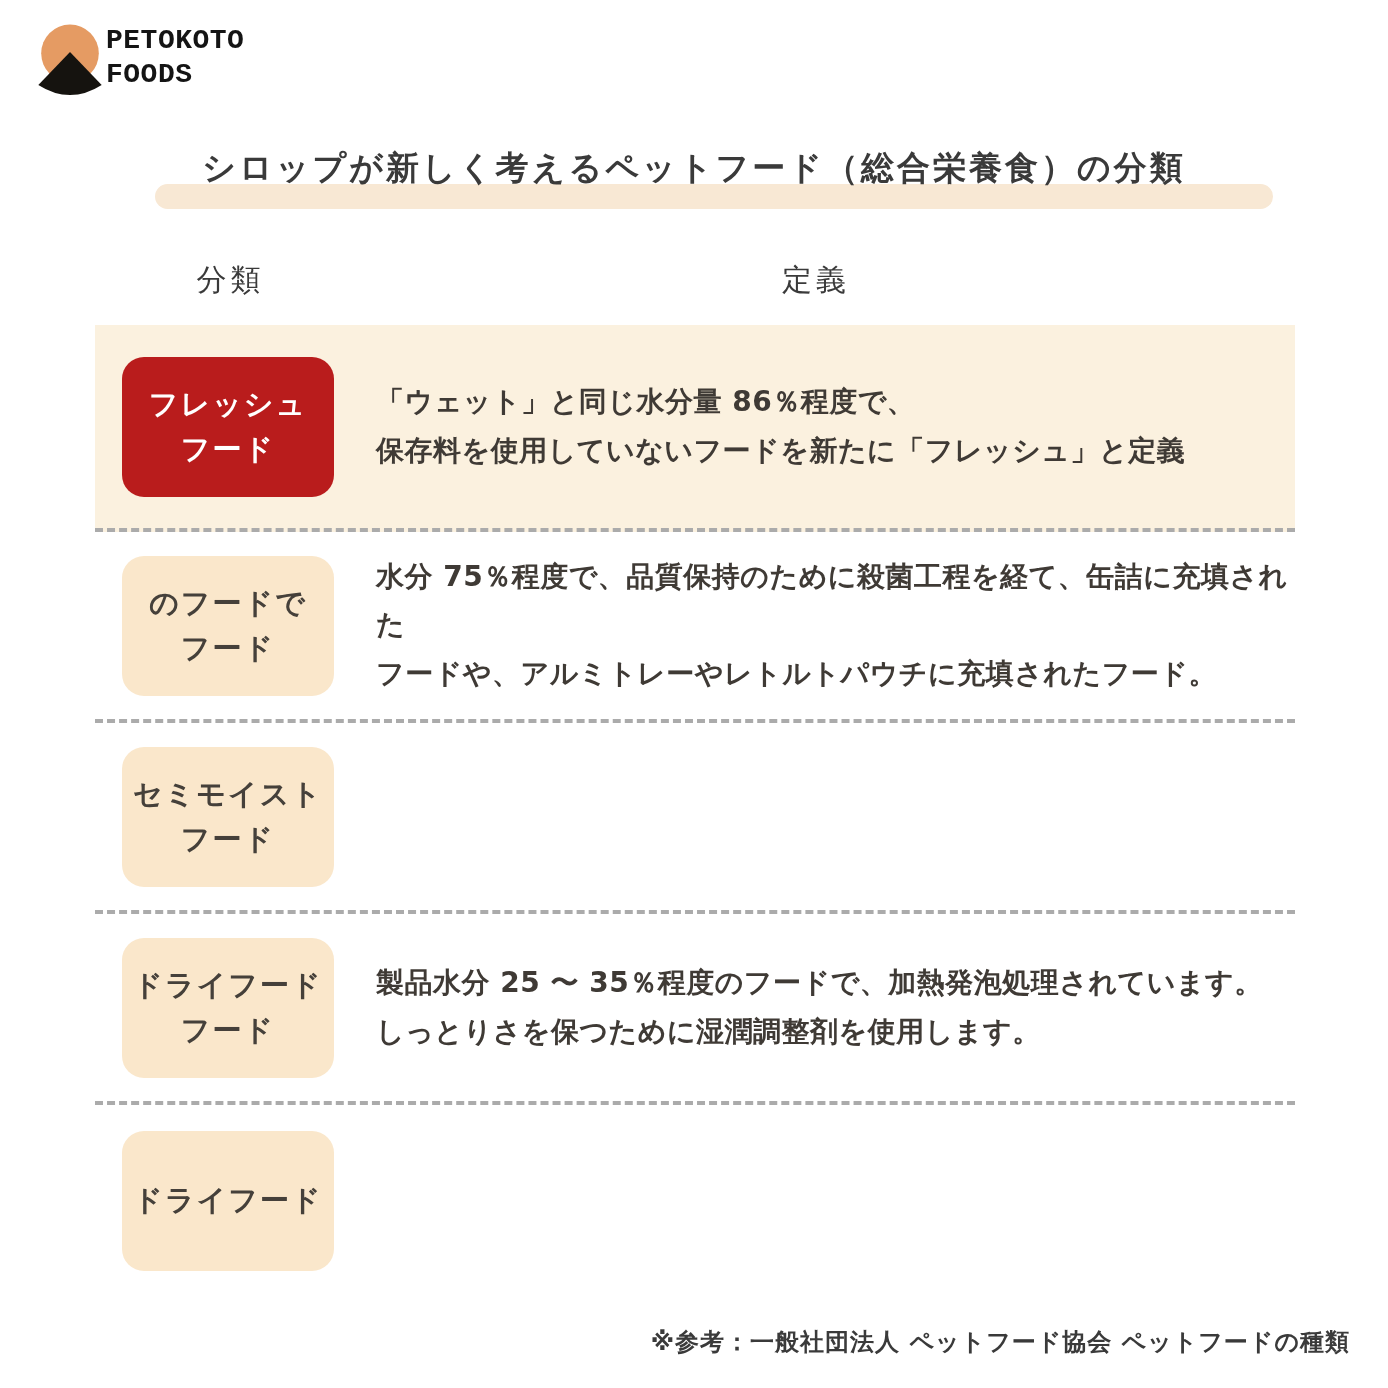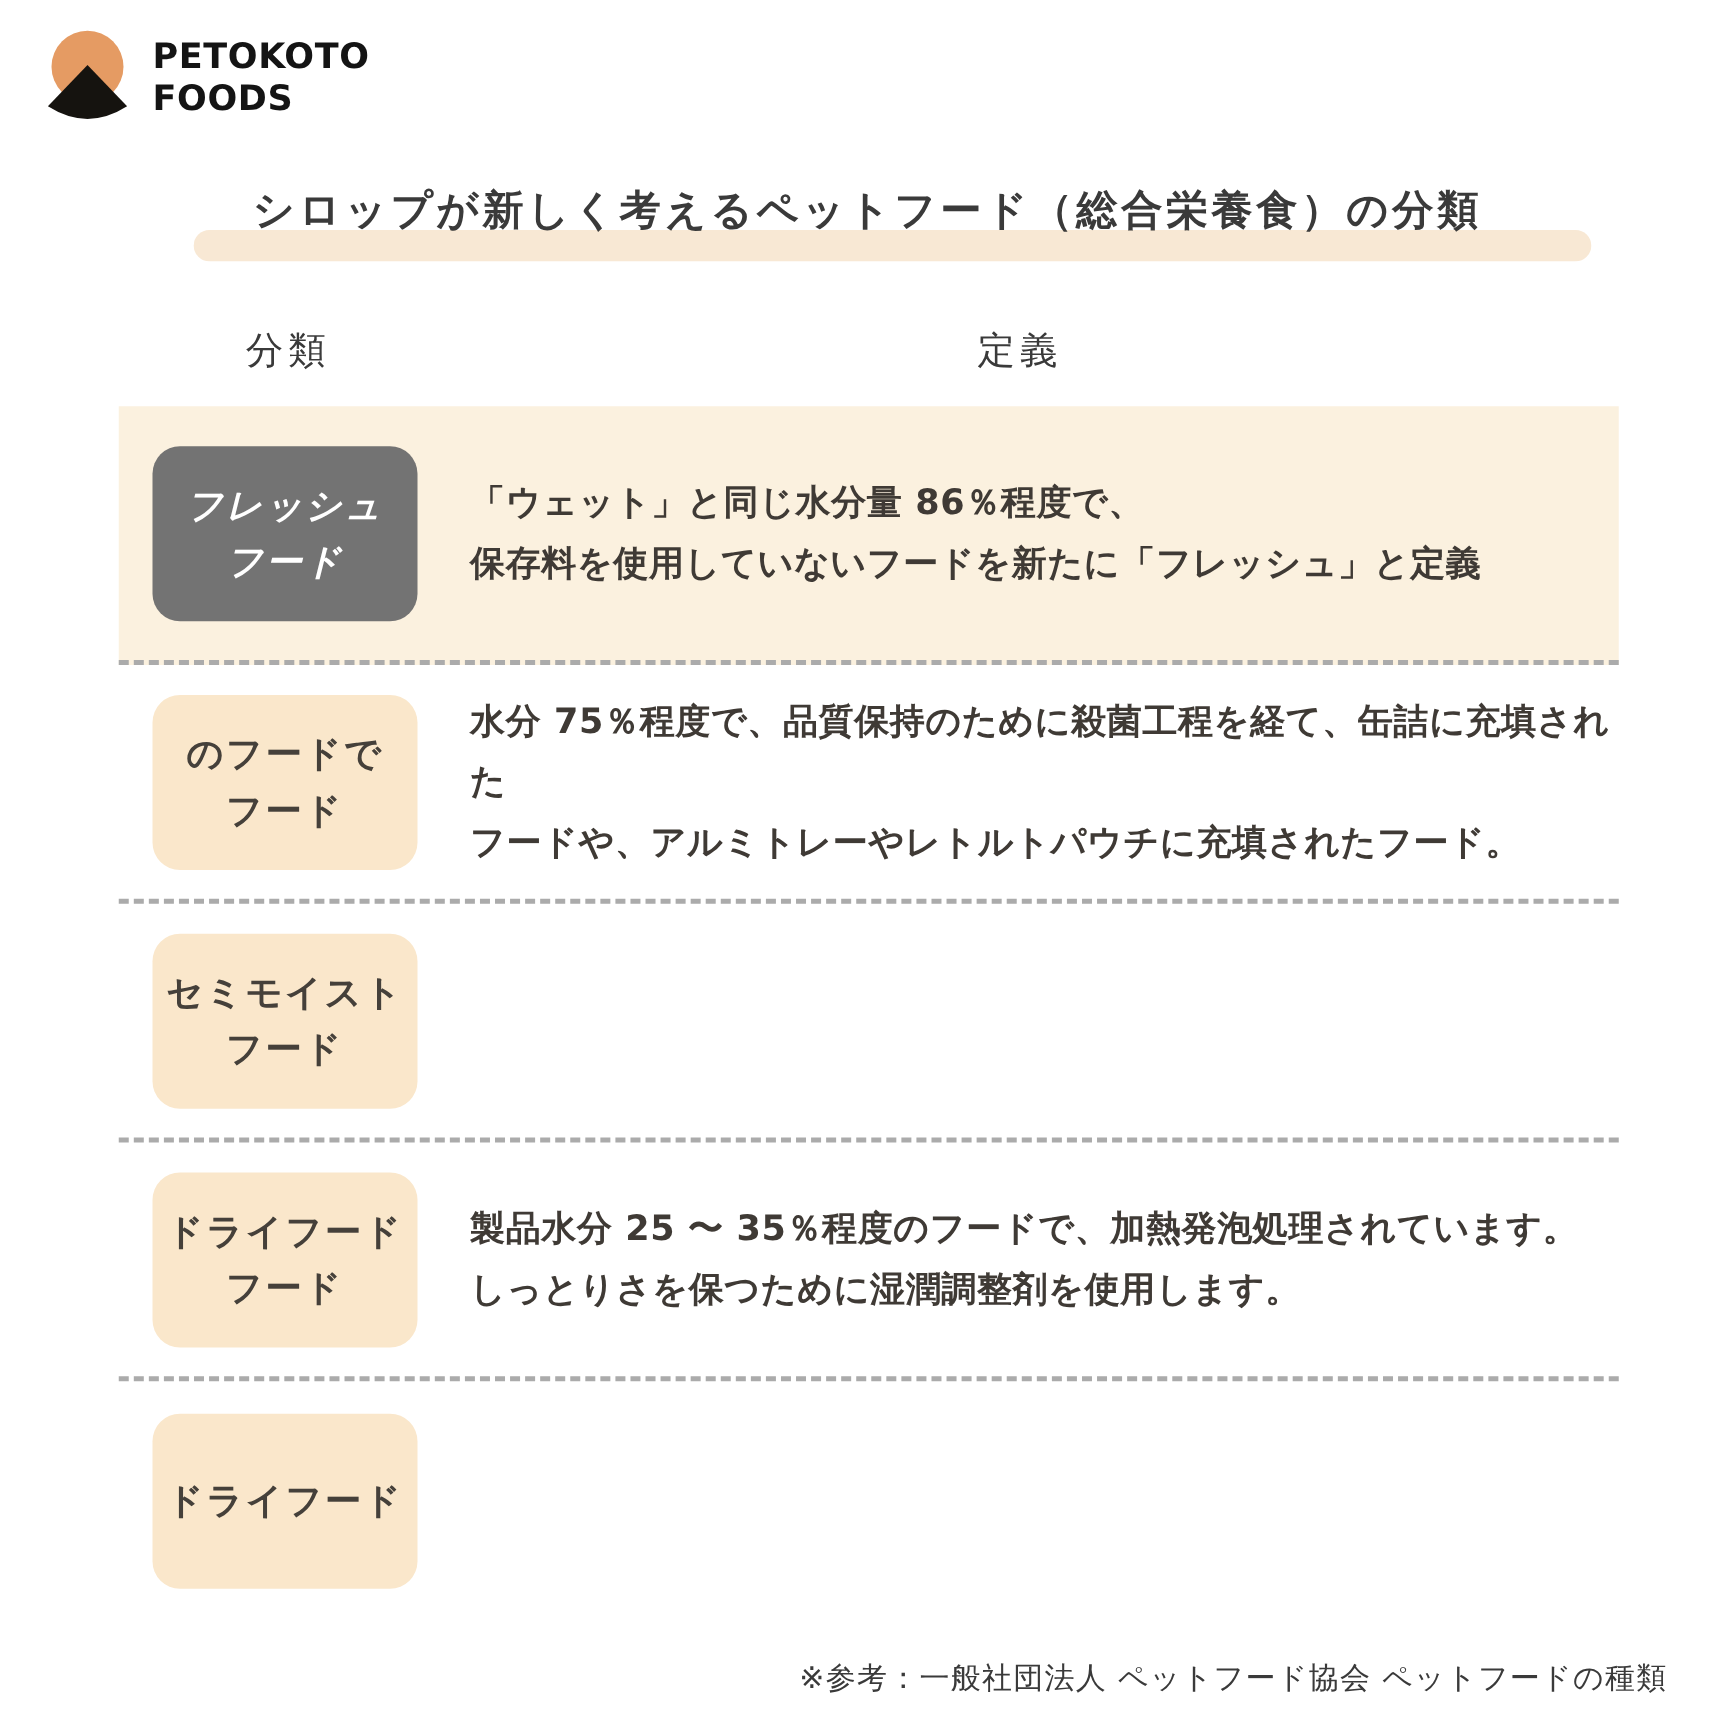--- a/index.html
+++ b/index.html
@@ -13,22 +13,23 @@
     color: #3a3a3a;
     overflow: hidden;
   }
 
   
   .logo {
     position: absolute;
     left: 34px;
     top: 24px;
     display: flex;
-    align-items: center;
-    gap: 16px;
+    align-items: flex-start;
+    gap: 0;
+    font-family: Liberation Mono, monospace;
   }
   .logo-mark { width: 72px; height: 76px; }
   .logo-text {
     font-weight: 800;
     font-size: 28px;
     line-height: 1.2;
     color: #141414;
     letter-spacing: 0.5px;
   }
 
@@ -116,45 +117,44 @@
     justify-content: center;
     text-align: center;
     font-size: 29px;
     font-weight: bold;
     color: #45403a;
     letter-spacing: 2px;
     line-height: 1.55;
     white-space: pre-line;
   }
   .row-highlight .label-box {
-    background: #737373;
+    background: #b91c1c;
     color: #ffffff;
-    font-style: italic;
   }
   .def {
     margin-left: 42px;
     font-size: 28px;
     font-weight: 600;
     color: #3f3a35;
     line-height: 1.72;
     letter-spacing: 0.5px;
     white-space: pre-line;
   }
   .def-small {
     font-size: 24.5px;
     line-height: 1.8;
   }
 
   
   .footnote {
     position: absolute;
-    right: 54px;
+    right: 38px;
     top: 1326px;
     font-size: 24px;
-    font-weight: 400;
+    font-weight: 700;
     color: #3a3a3a;
     letter-spacing: 1px;
   }
 </style>
 </head>
 <body>
 
 <div class="page">
 
   <div class="logo">

